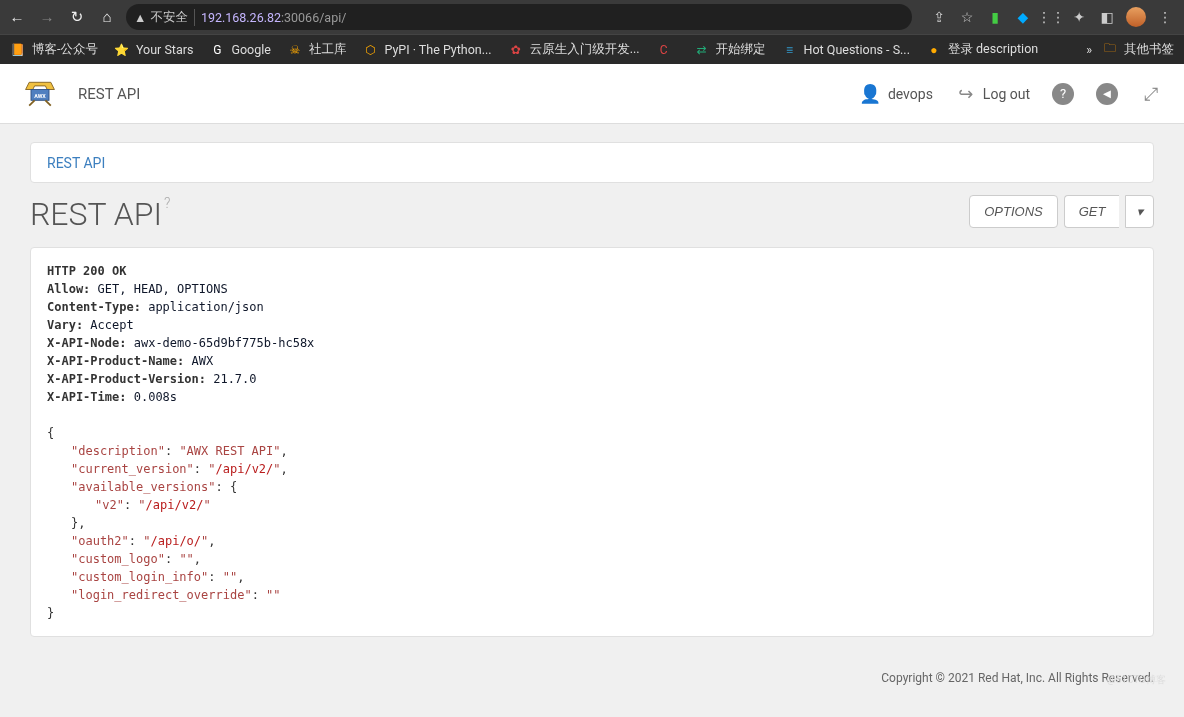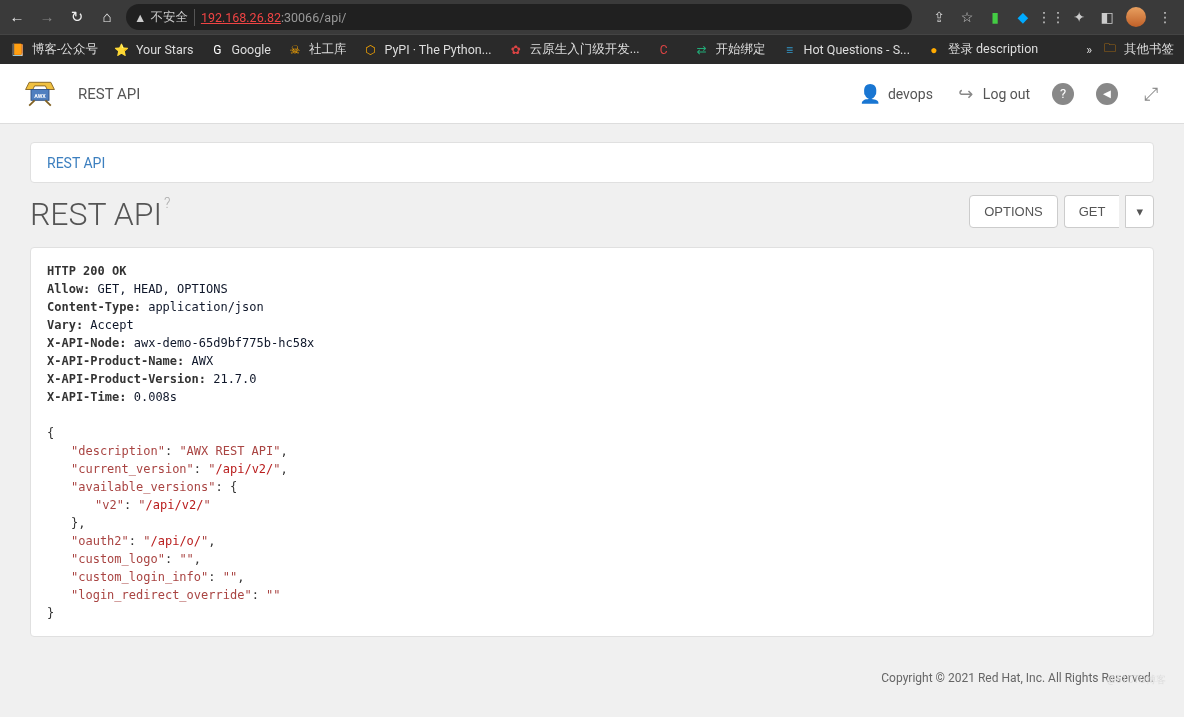--- a/index.html
+++ b/index.html
@@ -6,21 +6,21 @@
 body { font-family: -apple-system, "Segoe UI", Roboto, Arial, sans-serif; background: #f0f0f0; width: 1184px; height: 717px; overflow: hidden; }
 
 
 .browser-top { background: #3a3a3a; color: #ccc; }
 .nav-row { display: flex; align-items: center; height: 34px; padding: 0 6px; gap: 8px; }
 .nav-icon { width: 22px; height: 22px; display: flex; align-items: center; justify-content: center; cursor: pointer; color: #eee; font-size: 15px; }
 .nav-icon.dim { color: #888; }
 .url-bar { flex: 1; display: flex; align-items: center; background: #202020; border-radius: 14px; height: 26px; padding: 0 8px; gap: 6px; font-size: 12.5px; margin-right: 6px; }
 .url-warn { display: flex; align-items: center; gap: 4px; color: #ccc; padding-right: 6px; border-right: 1px solid #555; }
 .url-text { color: #999; }
-.url-text .host { color: #ef4444; text-decoration: underline; }
+.url-text .host { color: #c4b5fd; }
 .ext-icons { display: flex; align-items: center; gap: 10px; padding: 0 4px; }
 .ext-ic { width: 18px; height: 18px; display: flex; align-items: center; justify-content: center; font-size: 14px; cursor: pointer; }
 .avatar-s { width: 20px; height: 20px; border-radius: 50%; background: linear-gradient(#e8a060,#c06028); }
 
 .bm-row { display: flex; align-items: center; height: 30px; padding: 0 10px; gap: 16px; background: #2a2a2a; font-size: 12.5px; border-top: 1px solid #444; }
 .bm { display: flex; align-items: center; gap: 6px; color: #ddd; cursor: pointer; white-space: nowrap; }
 .bm-ic { width: 16px; height: 16px; display: flex; align-items: center; justify-content: center; font-size: 12px; }
 .bm-sp { flex: 1; }
 .bm-right { display: flex; align-items: center; gap: 10px; color: #ddd; }
 
@@ -35,21 +35,21 @@
 .hdr-ic.plain { background: transparent; color: #888; font-size: 18px; }
 
 
 .wrap { padding: 18px 30px; }
 .panel { background: #fff; border: 1px solid #e0e0e0; border-radius: 4px; padding: 10px 16px; margin-bottom: 12px; }
 .bc { font-size: 14px; color: #3c7fbf; }
 .h-row { display: flex; align-items: flex-start; margin: 6px 0 14px; }
 .h1 { font-size: 32px; font-weight: 300; color: #555; display: flex; align-items: flex-start; }
 .h1 sup { font-size: 14px; color: #aaa; margin-left: 2px; }
 .h-sp { flex: 1; }
-.btn { background: #fff; border: 1px solid #ccc; border-radius: 4px; padding: 8px 14px; font-size: 13px; color: #555; cursor: pointer; margin-left: 6px; }
+.btn { background: #fff; border: 1px solid #ccc; border-radius: 4px; padding: 8px 14px; font-size: 13px; color: #555; cursor: pointer; margin-left: 6px; font-style: italic; }
 .btn-grp { display: flex; }
 .btn-grp .btn:first-child { border-top-right-radius: 0; border-bottom-right-radius: 0; border-right: 0; }
 .btn-grp .btn:last-child { border-top-left-radius: 0; border-bottom-left-radius: 0; padding: 8px 10px; }
 
 .req { font-family: Menlo, Consolas, monospace; font-size: 12.5px; color: #333; }
 .req .path { color: #888; }
 
 .resp { font-family: Menlo, Consolas, monospace; font-size: 12px; line-height: 1.5; color: #333; padding: 14px 16px; }
 .hl-b { color: #0f172a; }
 .hl-k { color: #a94442; }

